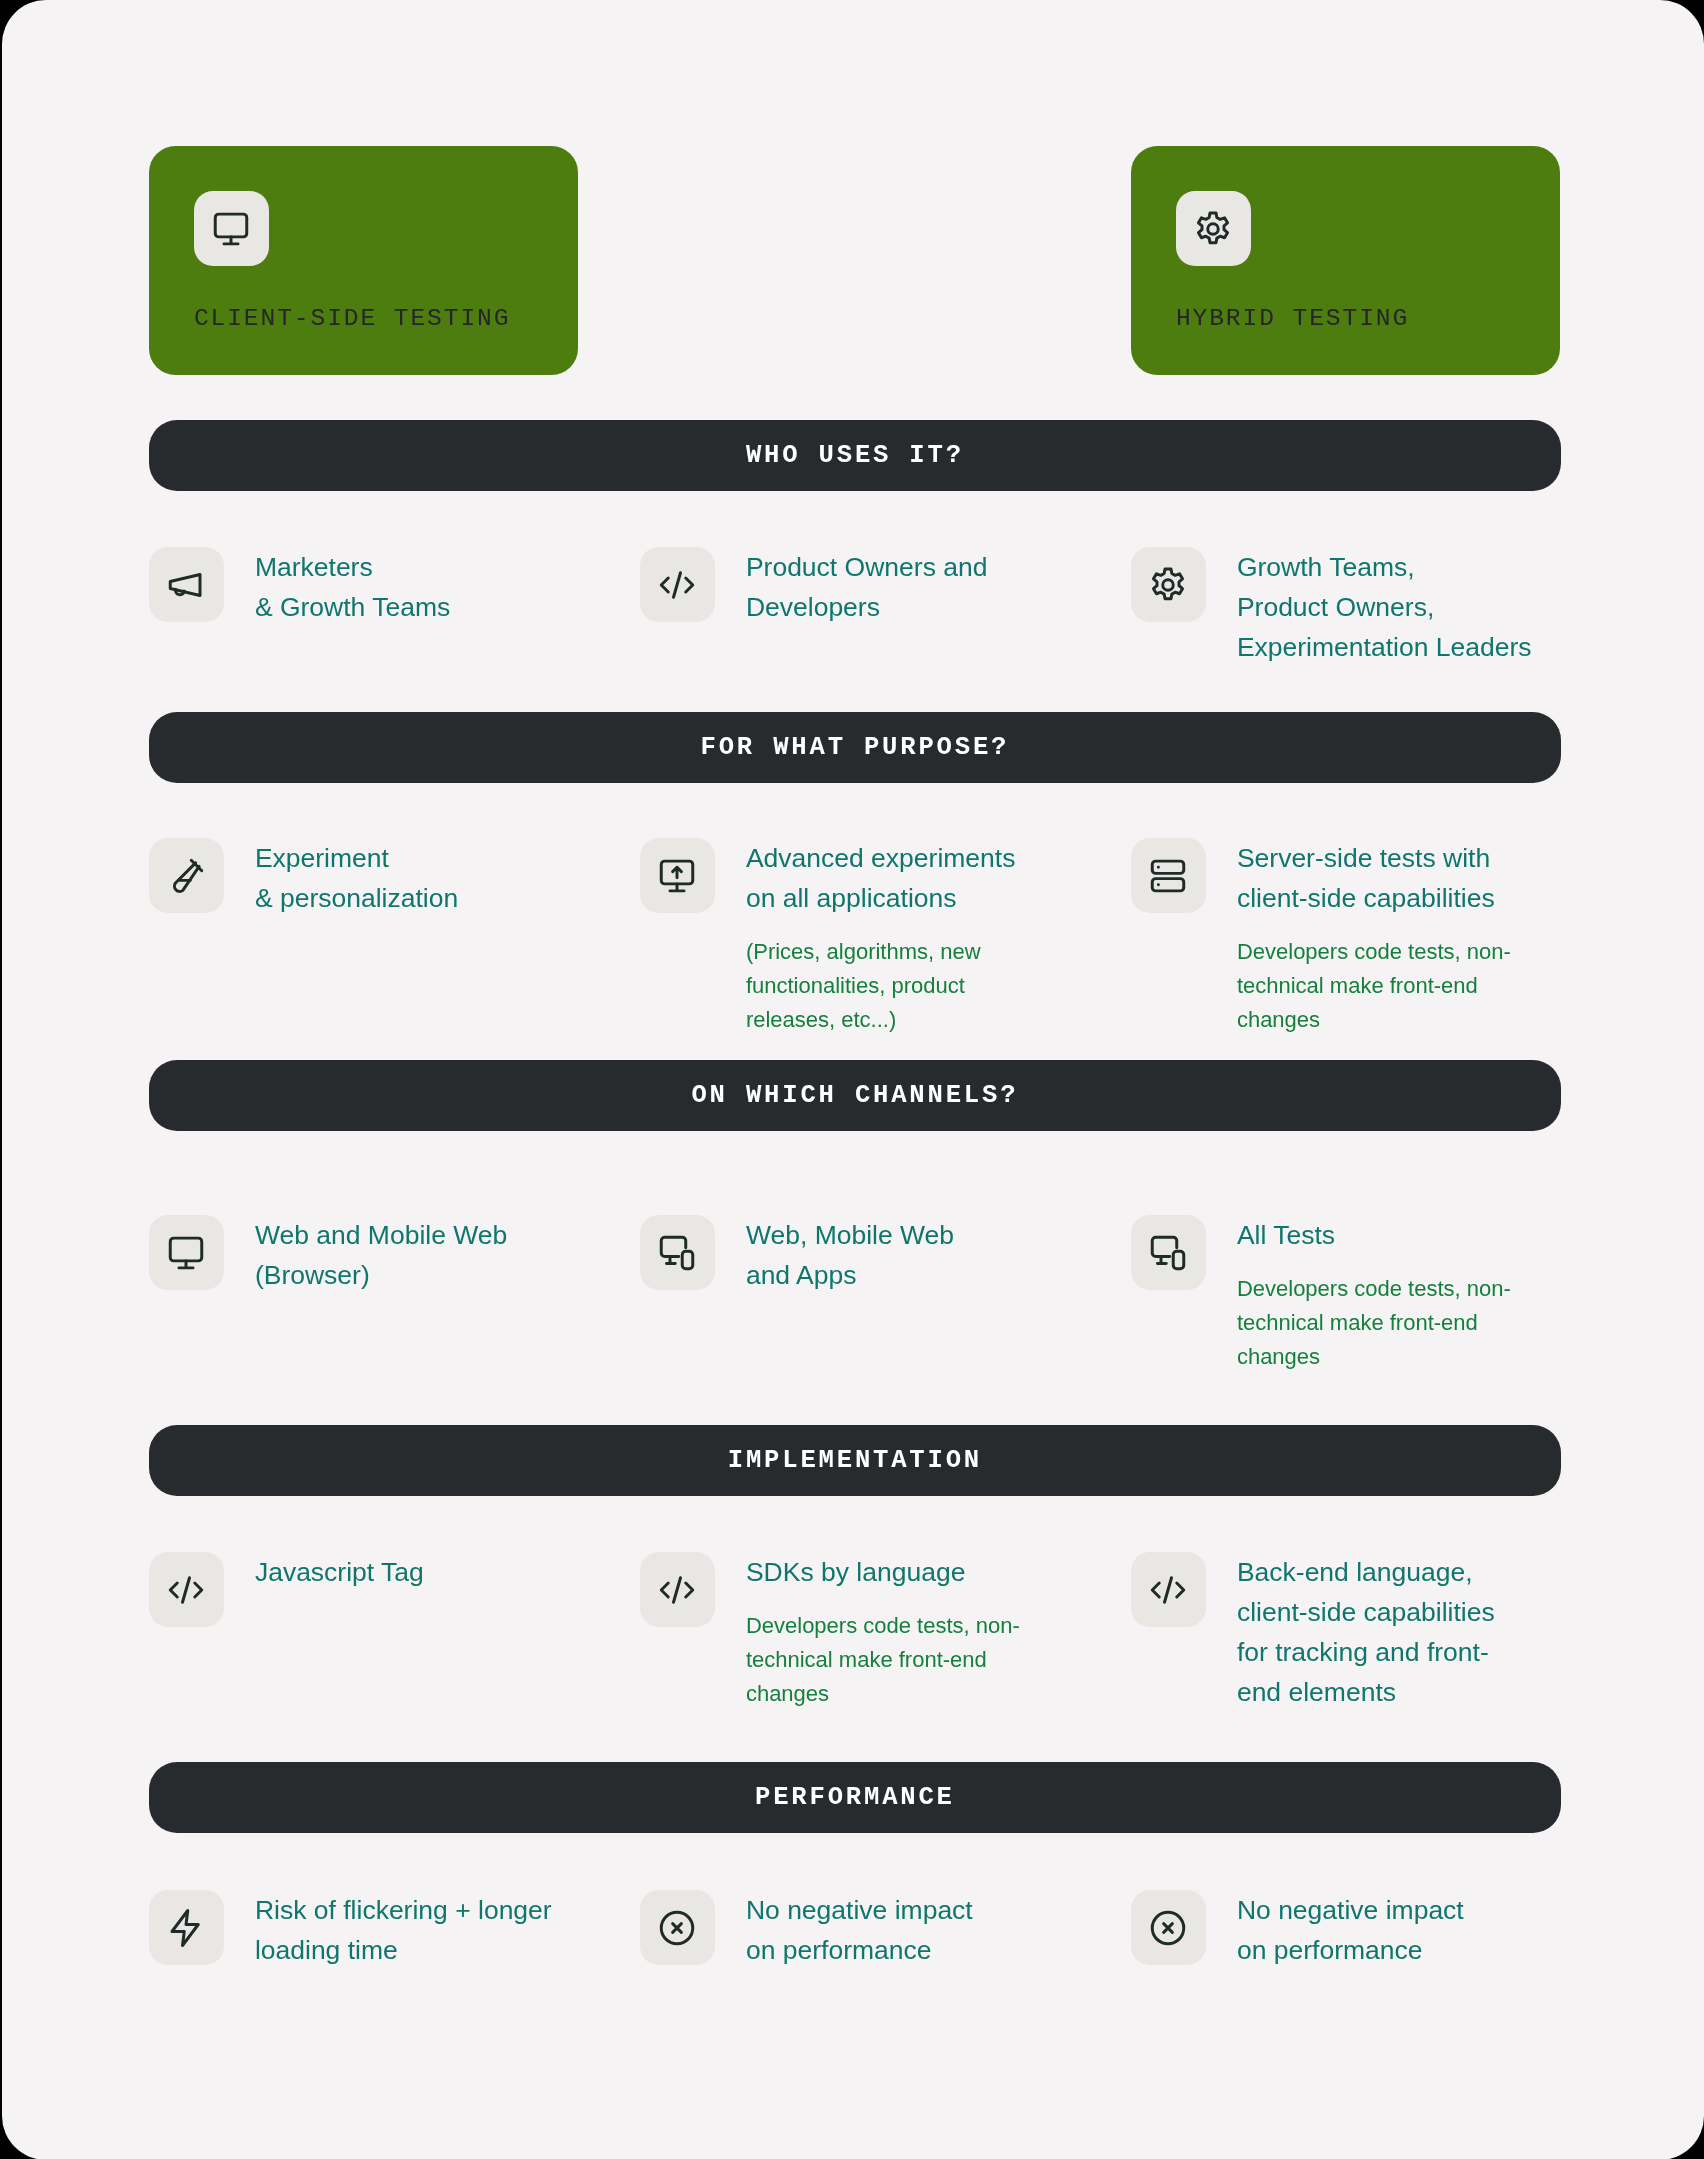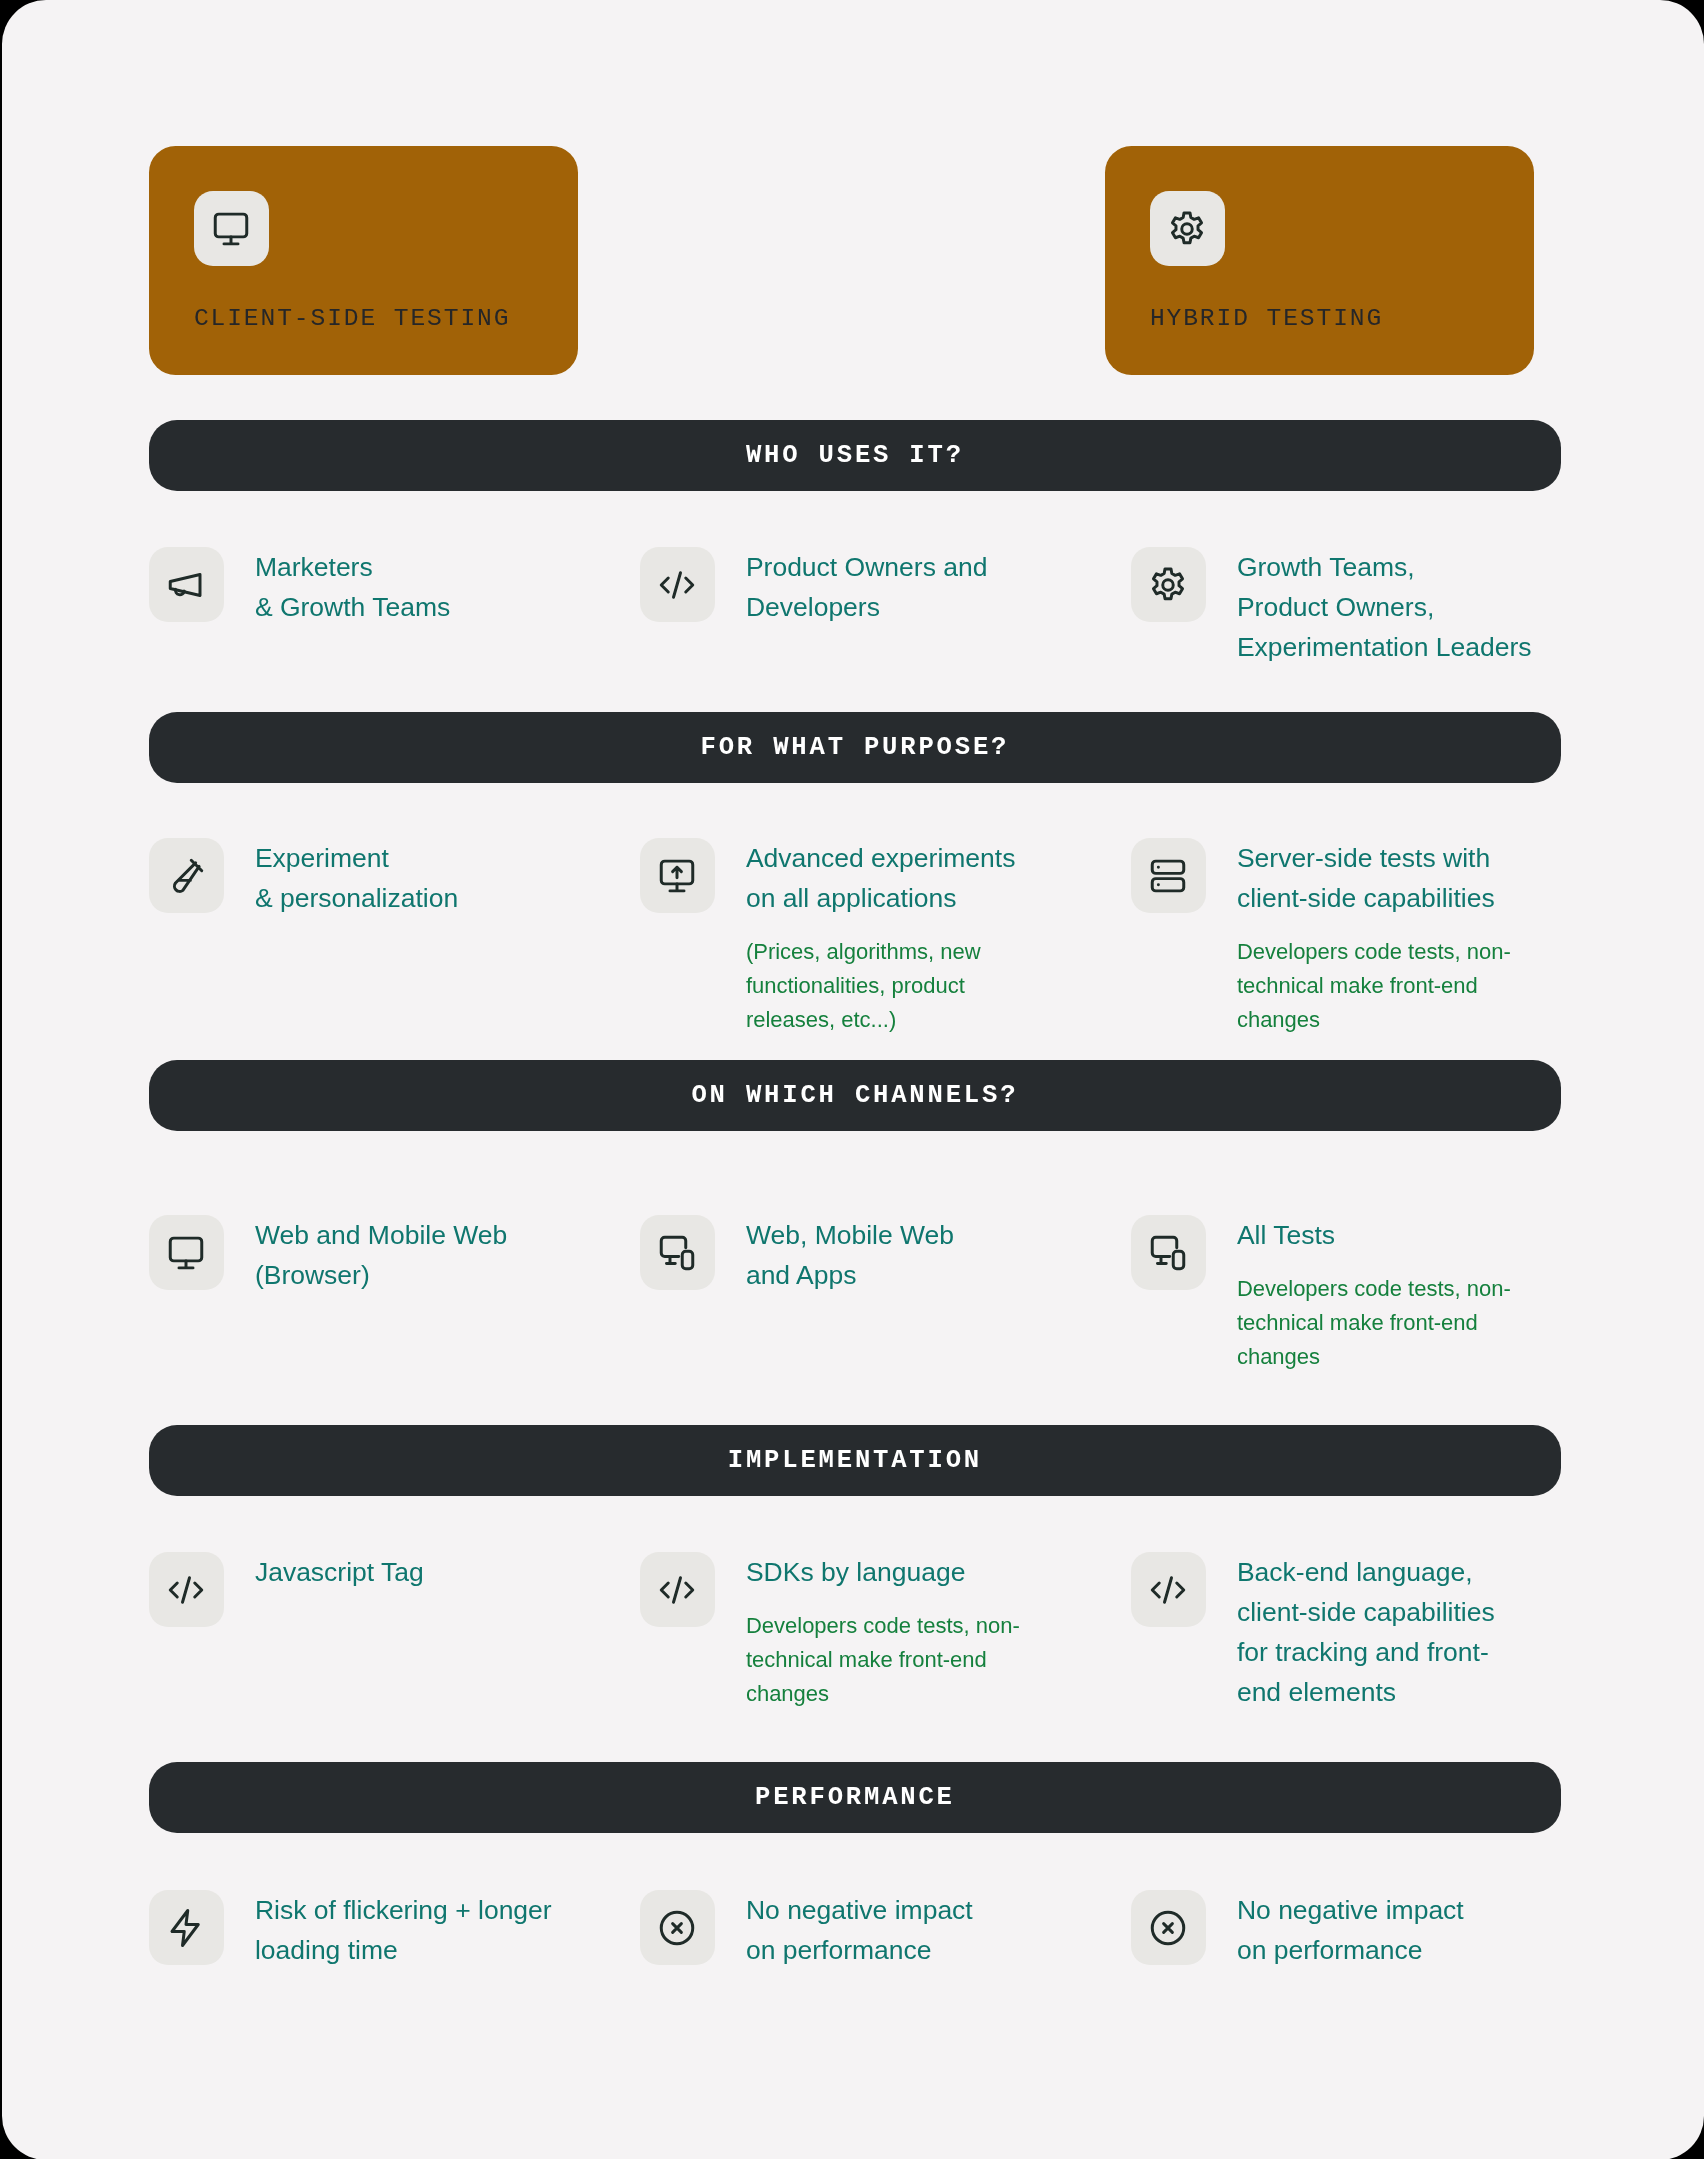--- a/index.html
+++ b/index.html
@@ -3,21 +3,21 @@
 <meta charset="utf-8">
 <style>
   html, body { margin: 0; padding: 0; background: #000; }
   body { width: 1704px; height: 2160px; overflow: hidden; }
   .page {
     position: absolute; left: 1.9px; top: 0; width: 1702px; height: 2160px;
     background: #f5f3f4; border-radius: 44px; overflow: hidden;
   }
   .cards { position: absolute; left: 147px; top: 146px; width: 1412px; height: 229px; }
   .card {
-    position: absolute; top: 0; width: 429px; height: 229px; background: #a16207;
+    position: absolute; top: 0; width: 429px; height: 229px; background: #4d7c0f;
     border-radius: 26.5px;
   }
   .card .ibox { position: absolute; left: 45px; top: 45px; }
   .card .ctitle {
     position: absolute; left: 45px; top: 159px;
     font-family: "Liberation Mono", "DejaVu Sans Mono", monospace;
     font-size: 24.6px; letter-spacing: 1.9px; color: #252628; font-weight: normal;
     white-space: nowrap;
   }
   .ibox {
@@ -99,21 +99,21 @@
 
   <div class="cards">
     <div class="card" style="left:0">
       <div class="ibox">
           <svg viewBox="0 0 44 44" width="42" height="42">
             <use href="#i-monitor"></use>
           </svg>
         </div>
       <div class="ctitle">CLIENT-SIDE TESTING</div>
     </div>
-    <div class="card" style="left:956px">
+    <div class="card" style="left:982px">
       <div class="ibox">
           <svg viewBox="0 0 44 44" width="42" height="42">
             <use href="#i-gear"></use>
           </svg>
         </div>
       <div class="ctitle">HYBRID TESTING</div>
     </div>
   </div>
 
   <div class="bar" style="top:420px">

